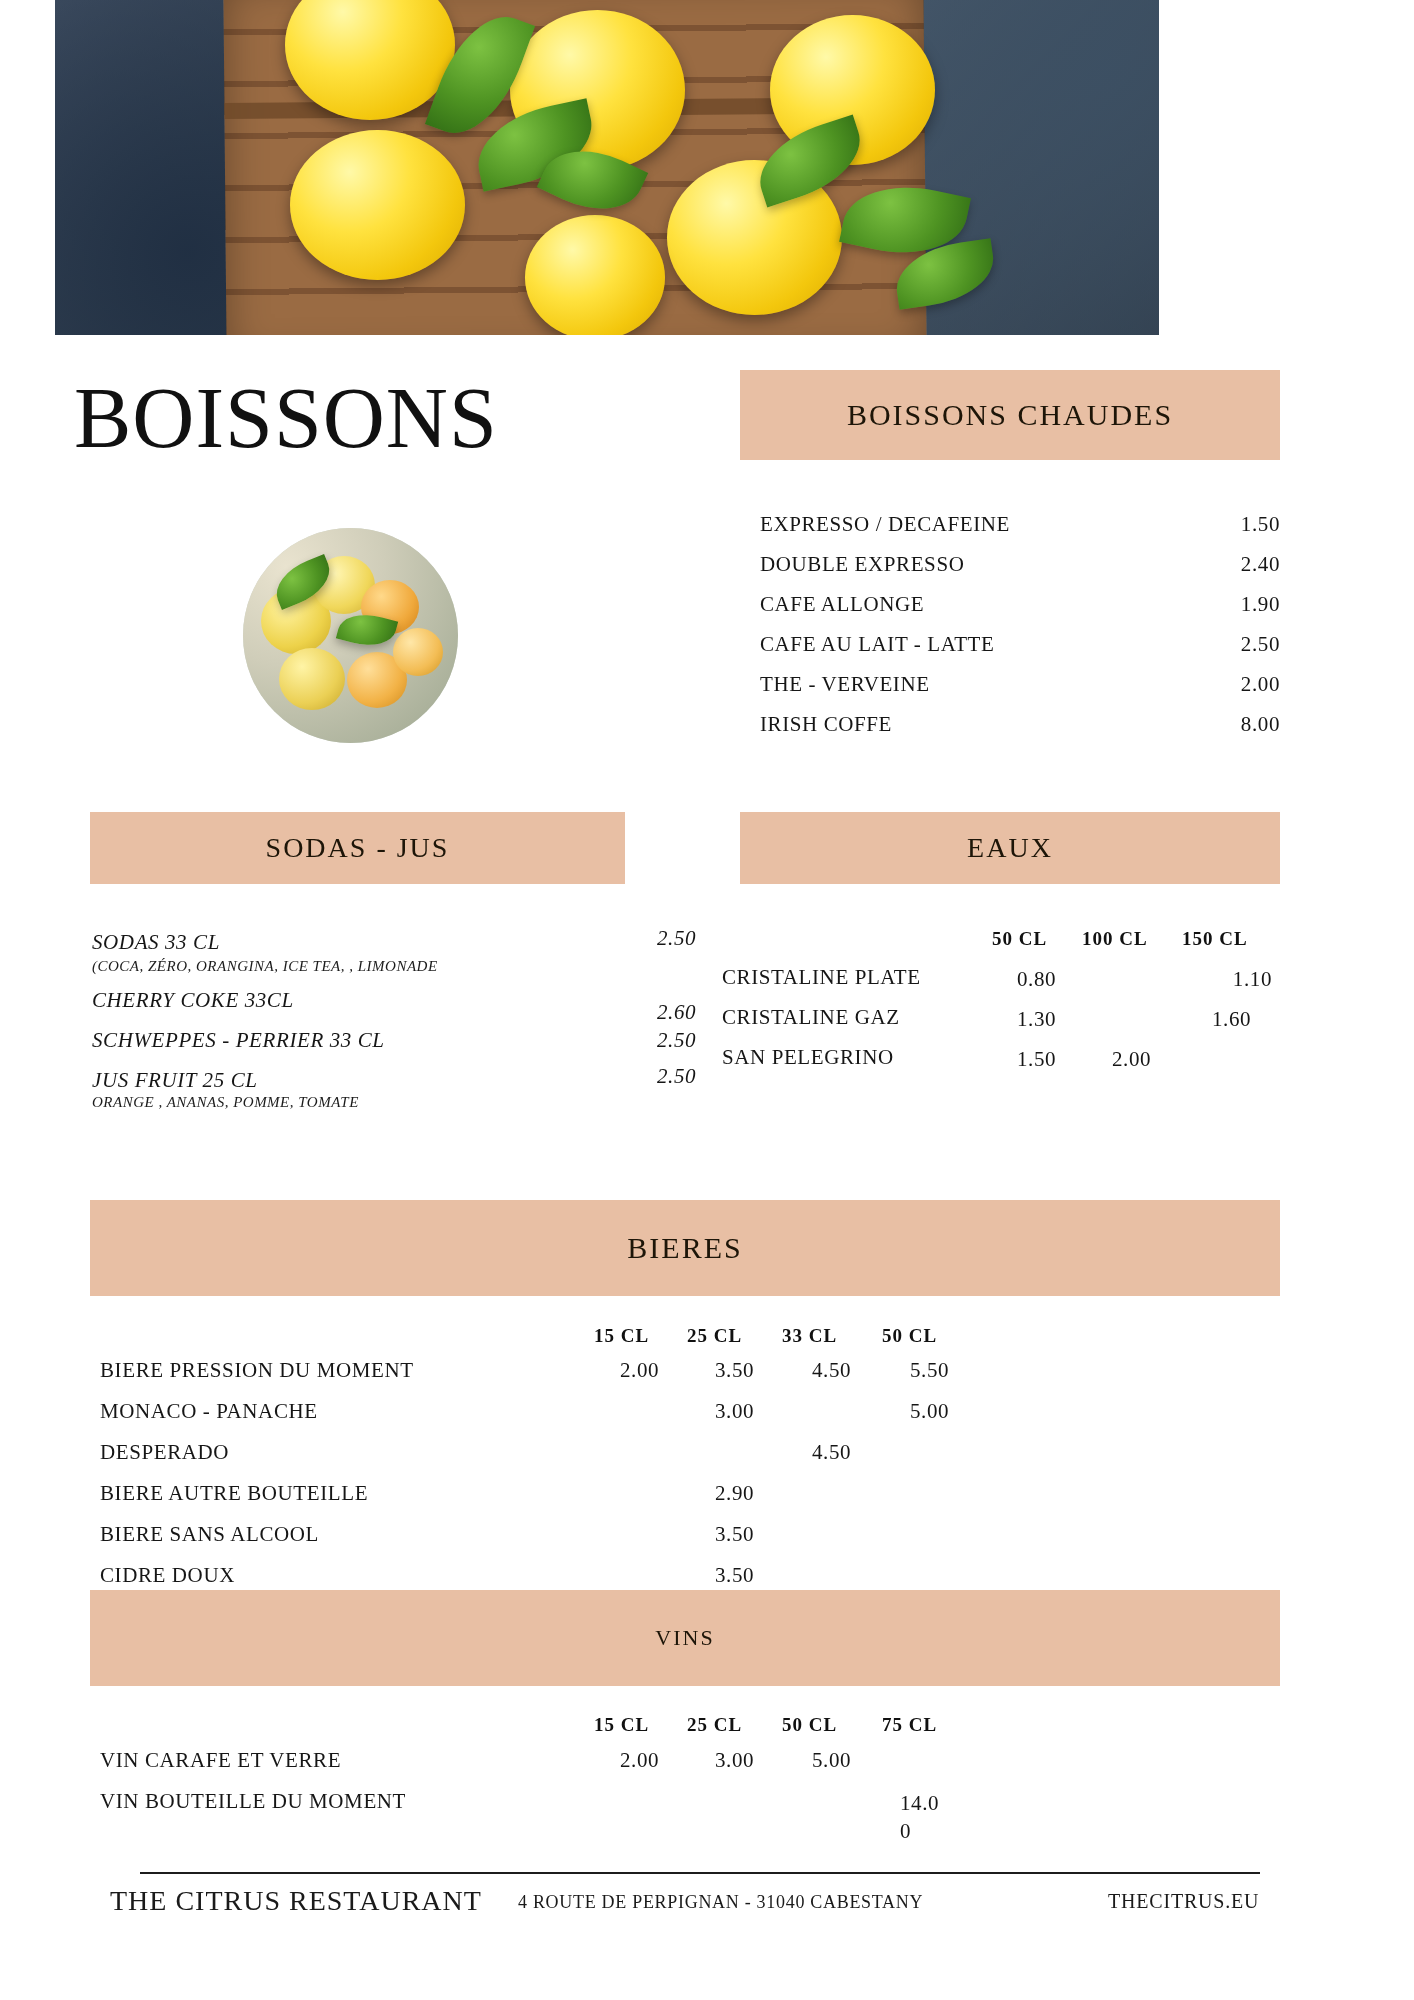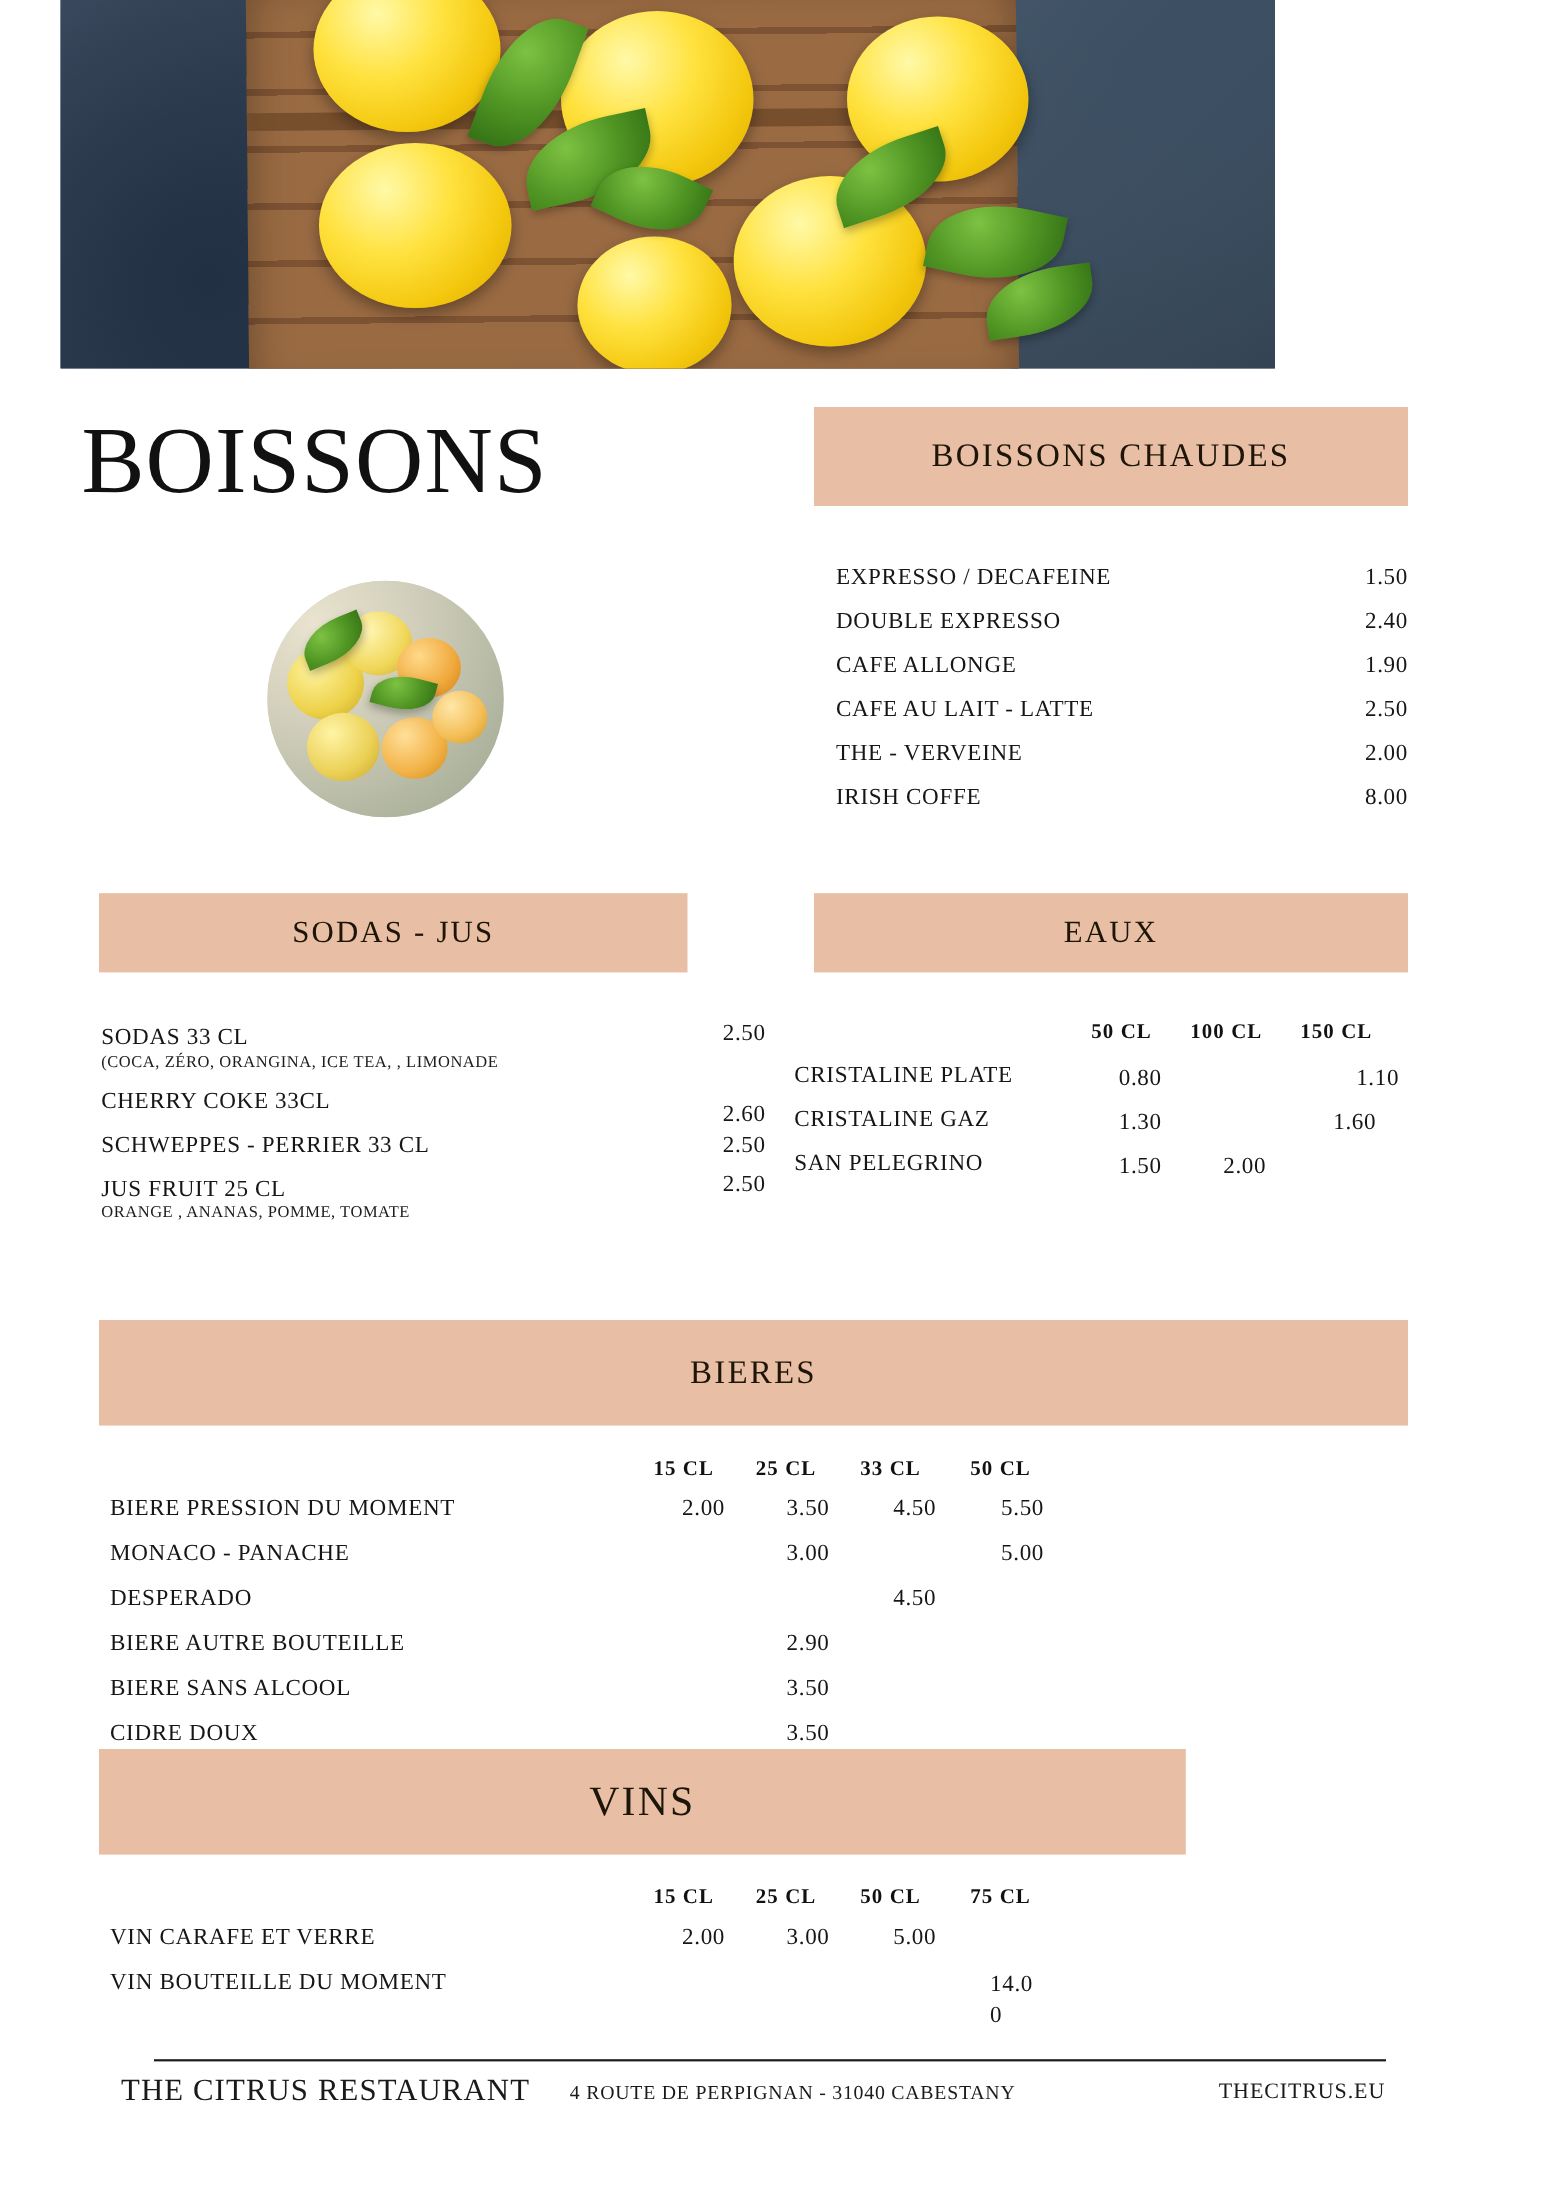--- a/index.html
+++ b/index.html
@@ -244,21 +244,21 @@
     <div class="row">
       <span class="nm">IRISH COFFE</span>
       <span class="pr" style="right:0; top:0; width:80px;">8.00</span>
     </div>
   </div>
 
   <div class="bar" style="left:90px; top:812px; width:535px; height:72px; font-size:28px;">
     <span>SODAS - JUS</span>
   </div>
 
-  <div class="rowlist" style="left:92px; top:930px; width:530px;">
+  <div class="rowlist" style="left:92px; top:930px; width:530px;font-style:italic;">
     <div class="row" style="height:34px;">
       <span class="nm">SODAS 33 CL</span>
       <span class="pr" style="left:565px; top:-4px; width:70px; text-align:left;">2.50</span>
     </div>
     <div class="sub" style="height:30px;">(COCA, ZÉRO,  ORANGINA, ICE TEA, , LIMONADE</div>
 
     <div class="row" style="height:40px;">
       <span class="nm">CHERRY COKE 33CL</span>
       <span class="pr" style="left:565px; top:0; width:70px; text-align:left;margin-top:12px;">2.60</span>
     </div>
@@ -350,21 +350,21 @@
     </div>
     <div class="row" style="height:41px;">
       <span class="nm">CIDRE DOUX</span>
       <span class="pr" style="left:520px; top:0; width:60px; text-align:left;"></span>
       <span class="pr" style="left:615px; top:0; width:60px; text-align:left;">3.50</span>
       <span class="pr" style="left:712px; top:0; width:60px; text-align:left;"></span>
       <span class="pr" style="left:810px; top:0; width:60px; text-align:left;"></span>
     </div>
   </div>
 
-  <div class="bar" style="left:90px; top:1590px; width:988px; height:96px; font-size:38px;">
+  <div class="bar" style="left:90px; top:1590px; width:1190px; height:96px; font-size:22px;">
     <span>VINS</span>
   </div>
 
   <div class="colhead" style="left:594px; top:1714px;">15 CL</div>
   <div class="colhead" style="left:687px; top:1714px;">25 CL</div>
   <div class="colhead" style="left:782px; top:1714px;">50 CL</div>
   <div class="colhead" style="left:882px; top:1714px;">75 CL</div>
 
   <div class="rowlist" style="left:100px; top:1748px; width:1180px;">
     <div class="row" style="height:41px;">

